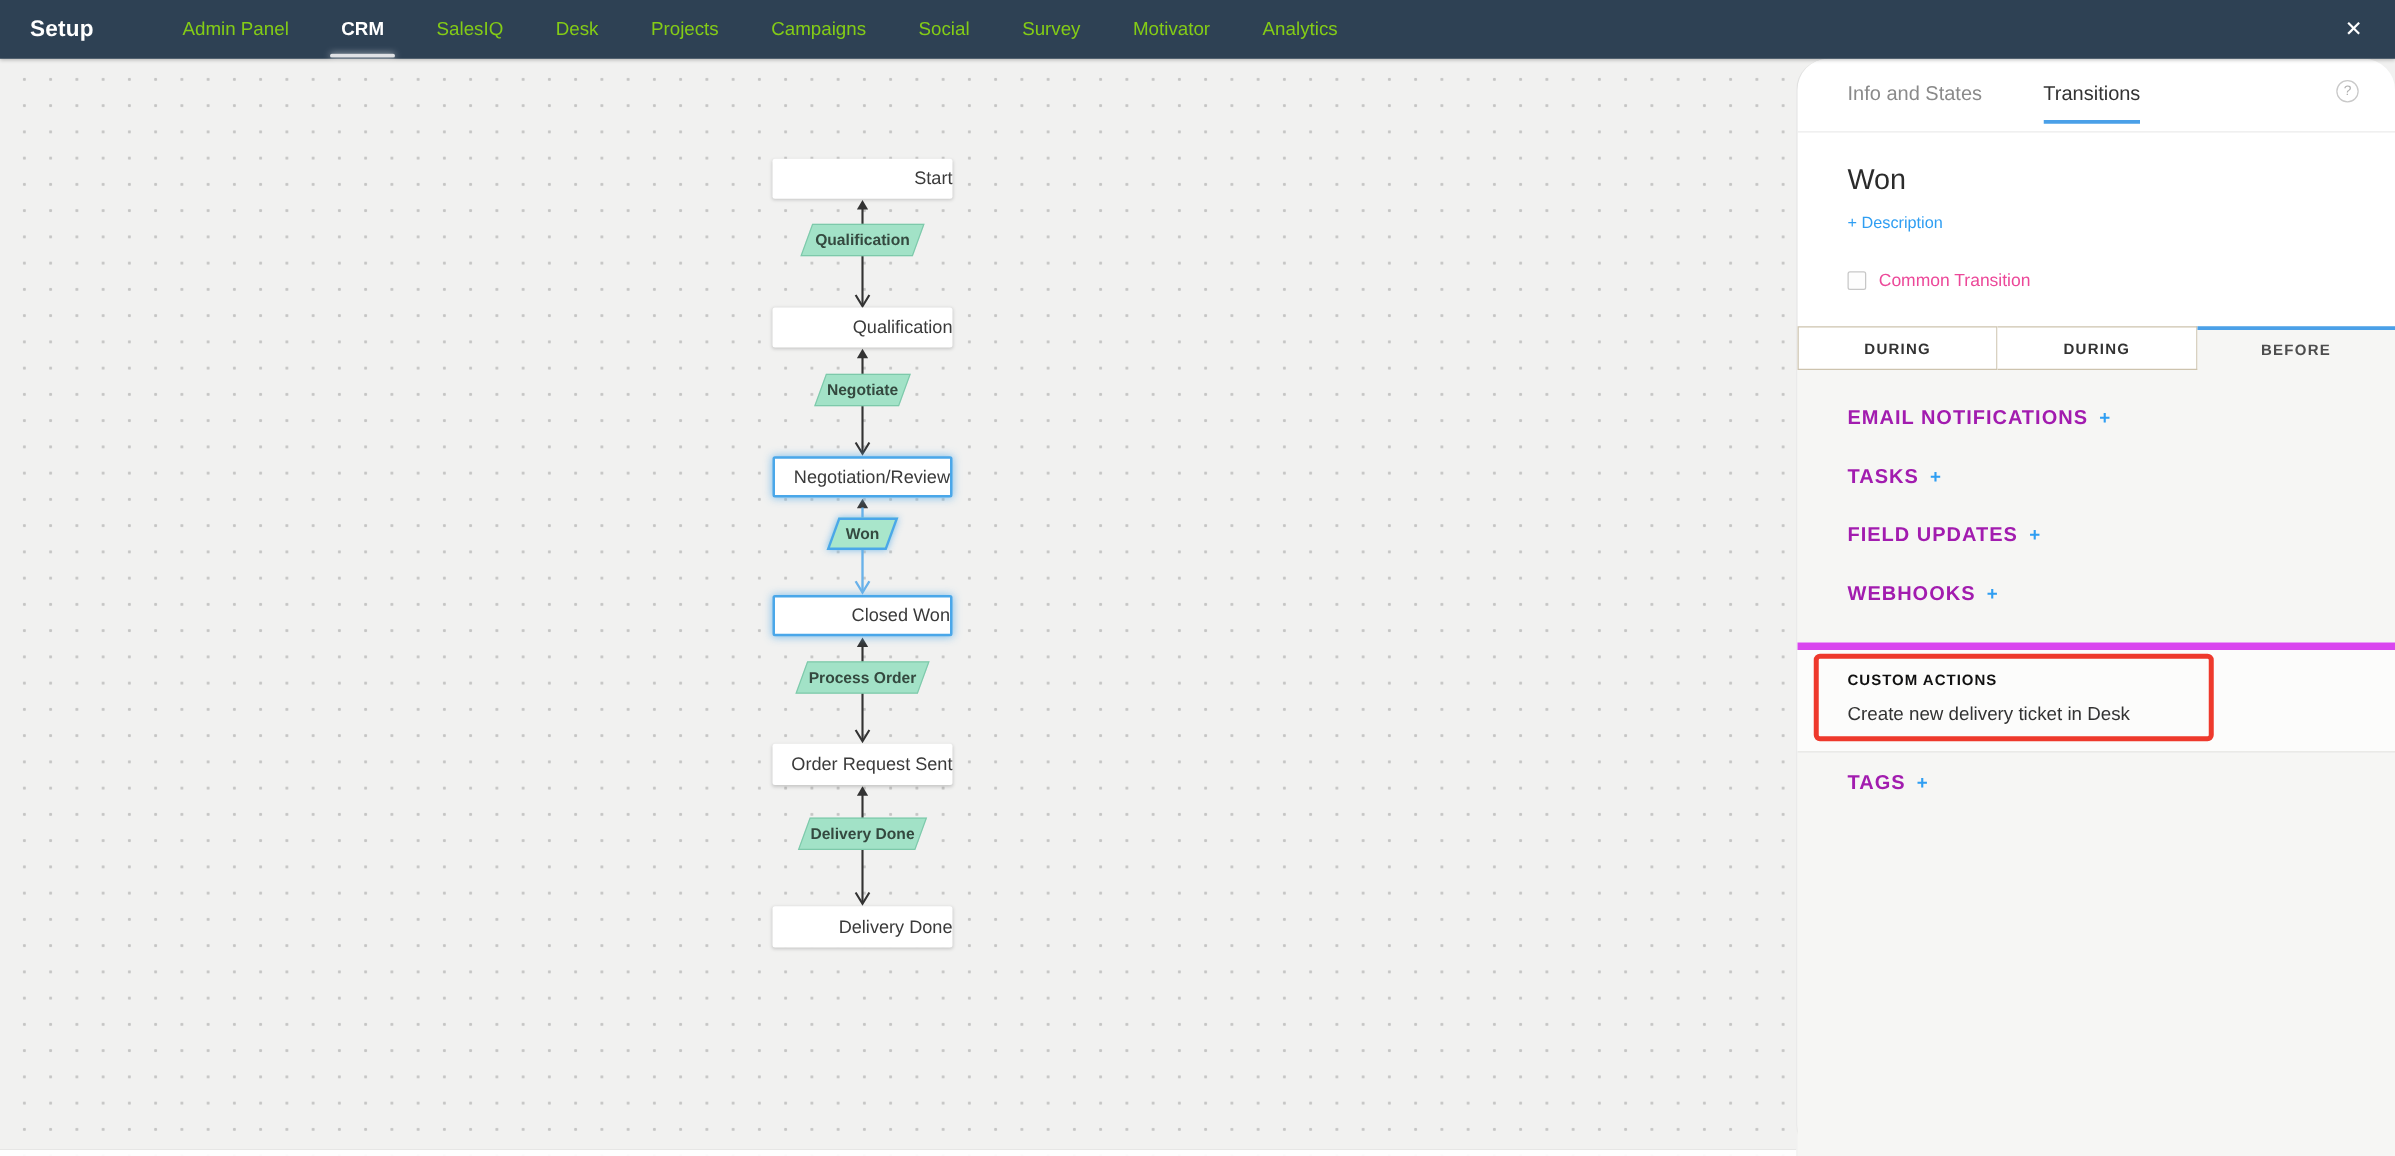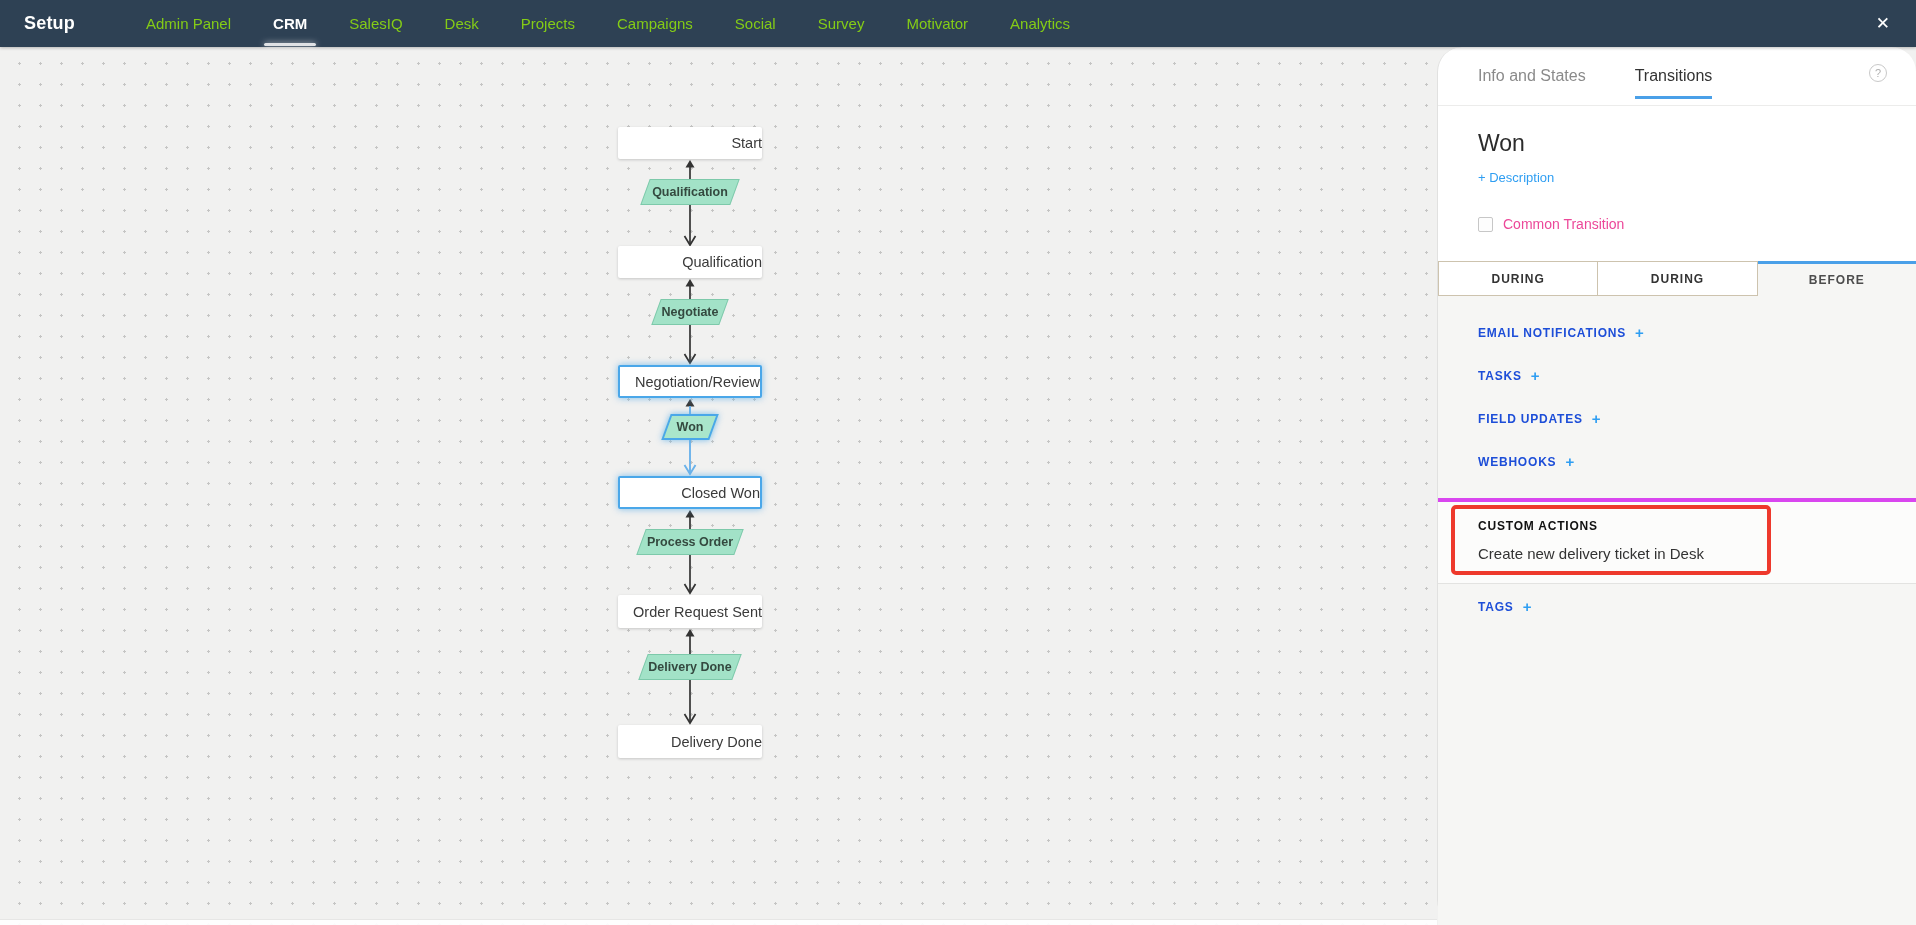--- a/index.html
+++ b/index.html
@@ -73,25 +73,25 @@
   .stab { flex:1; display:flex; align-items:center; justify-content:center;
     background:#ffffff; border:1px solid #cdc3ae; font-size:12px; font-weight:700;
     letter-spacing:1px; color:#333333; cursor:pointer; }
   .stab + .stab { border-left:none; }
   .stab.active { background:#f6f6f4; border:none; border-top:3px solid #4aa0e8;
     color:#4d4d4d; font-weight:600; }
 
   .panel-content { position:absolute; left:0; top:249px; width:100%; height:629px;
     background:#f6f6f4; padding-top:30px; }
   .sec-row { padding-left:40px; margin-bottom:29px; display:flex; align-items:center; }
-  .sec-label { font-size:12px; font-weight:600; letter-spacing:.8px; color:#1d4ed8; }
+  .sec-label { font-size:16px; font-weight:600; letter-spacing:.8px; color:#a21caf; }
   .plus { margin-left:9px; color:#2f9ef2; font-size:15px; font-weight:700; cursor:pointer; line-height:12px; }
 
   .custom-strip { position:relative; margin-top:12px; background:#fcfcfb;
-    border-top:4px solid #d946ef; border-bottom:1px solid #e3e3e1;
+    border-top:6px solid #d946ef; border-bottom:1px solid #e3e3e1;
     padding:17px 0 21px 40px; }
   .ca-label { font-size:12px; font-weight:800; letter-spacing:.8px; color:#111111; }
   .ca-item { margin-top:12px; font-size:15px; color:#333333; cursor:pointer; }
   .red-annotation { position:absolute; left:13px; top:3px; width:320px; height:70px;
     border:4px solid #ee392c; border-radius:5px; pointer-events:none; }
 
   .tags-row { margin-top:16px; }
 </style>
 </head>
 <body>

